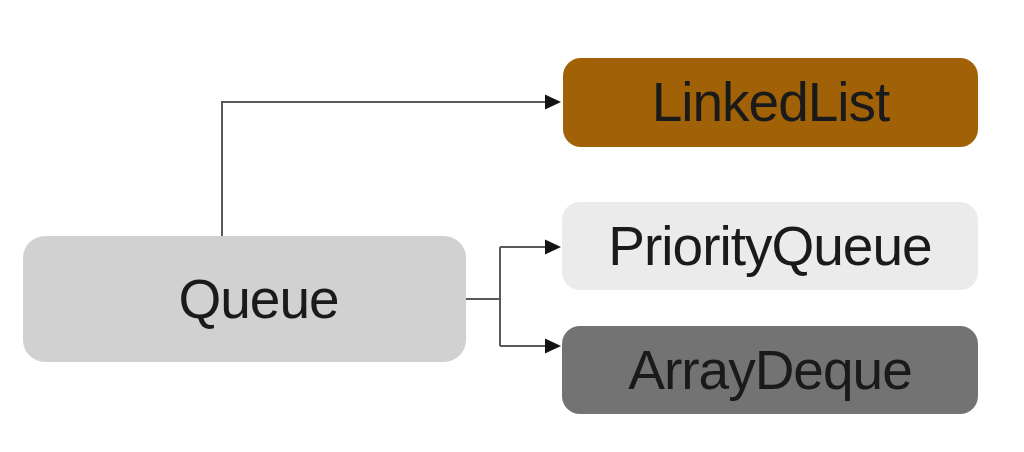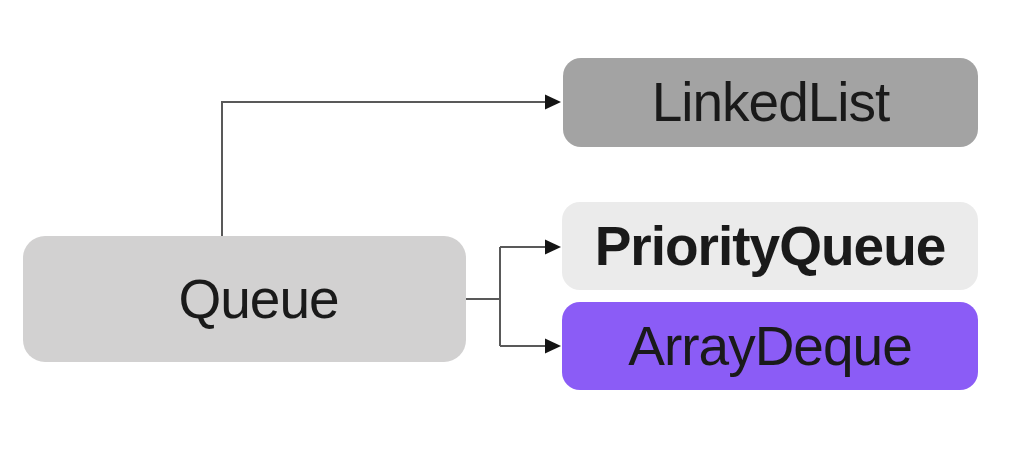--- a/index.html
+++ b/index.html
@@ -50,21 +50,20 @@
     width: 415px;
     height: 89px;
     border-radius: 18px;
   }
   .node-priorityqueue {
     left: 562px;
     top: 202px;
     width: 416px;
     height: 88px;
     border-radius: 18px;
-    font-weight: bold;
   }
   .node-arraydeque {
     left: 562px;
     top: 302px;
     width: 416px;
     height: 88px;
     border-radius: 18px;
   }
 </style>
 </head>
@@ -79,25 +78,25 @@
 
     <path class="edge" d="M438 299 L500 299 M500 247 L500 346 M500 247 L546 247 M500 346 L546 346" stroke="#595959"></path>
     <polygon class="arrow" points="545,239.5 561,247 545,254.5" fill="#141414"></polygon>
     <polygon class="arrow" points="545,338.5 561,346 545,353.5" fill="#141414"></polygon>
   </svg>
 
   <div class="node node-queue" style="background: rgb(210, 209, 209);">
     <span>Queue</span>
   </div>
 
-  <div class="node node-linkedlist" style="background: #a3a3a3;">
+  <div class="node node-linkedlist" style="background: #a16207;">
     <span>LinkedList</span>
   </div>
 
   <div class="node node-priorityqueue" style="background: rgb(235, 235, 235);">
     <span>PriorityQueue</span>
   </div>
 
-  <div class="node node-arraydeque" style="background: #8b5cf6;">
+  <div class="node node-arraydeque" style="background: #737373; margin-top: 24px;">
     <span>ArrayDeque</span>
   </div>
 
 </div>
 
 </body></html>

